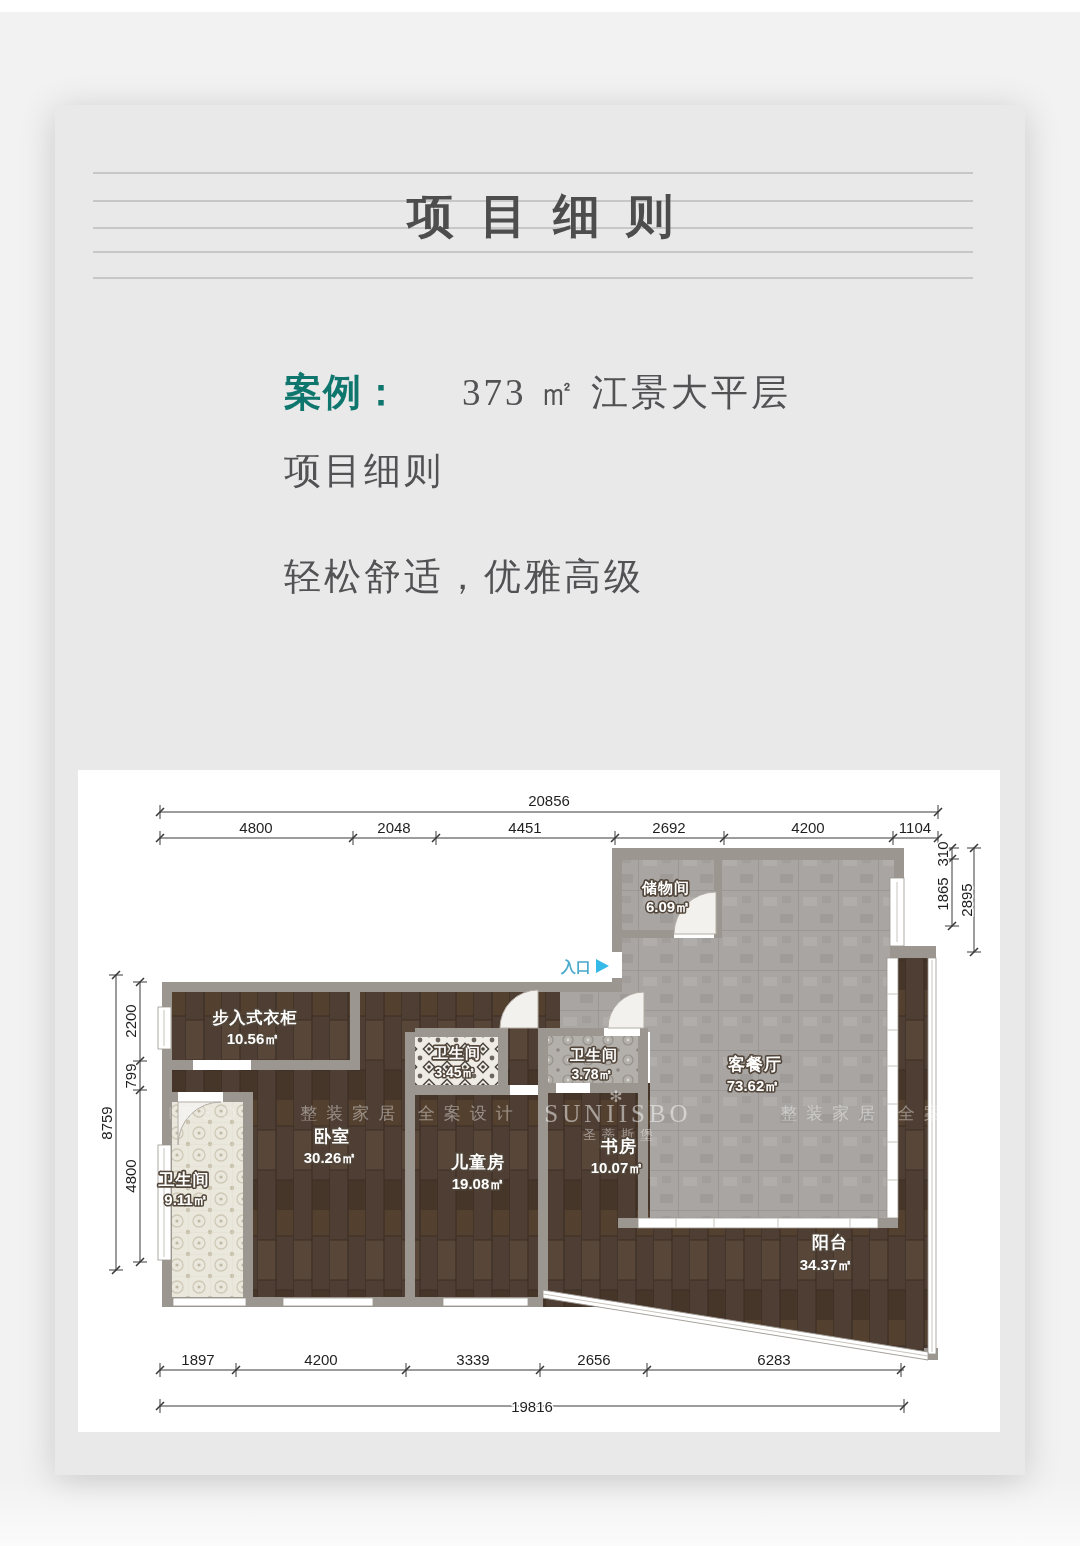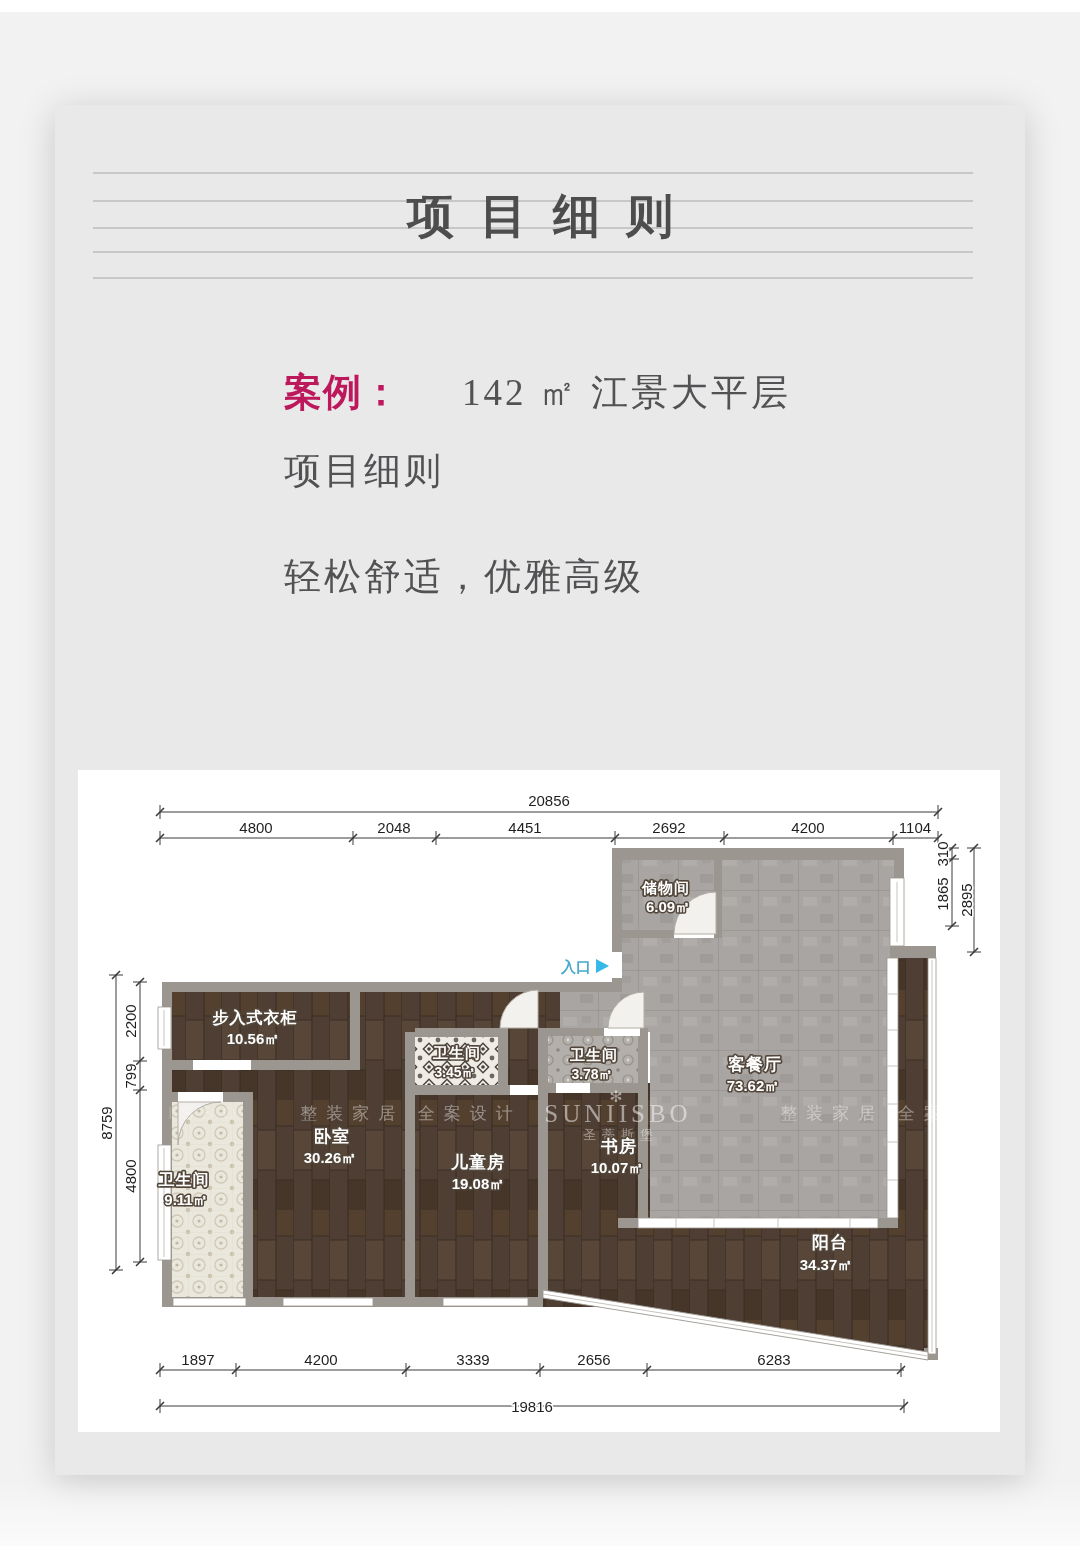--- a/index.html
+++ b/index.html
@@ -12,21 +12,21 @@
         box-shadow:0 6px 34px rgba(0,0,0,0.17);}
   
   .tline{position:absolute;left:38px;width:880px;height:2px;background:#c7c7c8;}
   .title{position:absolute;left:0;top:88px;width:970px;text-align:center;
         font-family:"Liberation Serif","DejaVu Serif",serif;font-size:47px;font-weight:600;
         color:#4d4d4e;letter-spacing:26px;text-indent:26px;line-height:1;}
   
   .details{position:absolute;left:229px;top:262px;}
   .drow{display:flex;align-items:baseline;margin-bottom:28px;
         font-family:"Liberation Serif","DejaVu Serif",serif;}
-  .dlabel{font-size:38px;font-weight:700;color:#be185d;letter-spacing:1px;width:178px;}
+  .dlabel{font-size:38px;font-weight:700;color:#0f766e;letter-spacing:1px;width:178px;}
   .dvalue{font-size:37px;color:#525254;letter-spacing:3px;}
   
   .plan-panel{position:absolute;left:23px;top:665px;width:922px;height:662px;background:#ffffff;}
   svg text{user-select:none;}
   .dim{font-family:"Liberation Sans",sans-serif;font-size:15px;fill:#1f1f1f;
        paint-order:stroke;stroke:#ffffff;stroke-width:3px;stroke-linejoin:round;text-anchor:middle;}
   .rlab{font-family:"Liberation Sans",sans-serif;font-size:17px;font-weight:bold;fill:#ffffff;
        paint-order:stroke;stroke:#52463a;stroke-width:3.4px;stroke-linejoin:round;text-anchor:middle;letter-spacing:1px;}
   .rarea{font-family:"Liberation Sans",sans-serif;font-size:15px;font-weight:bold;fill:#ffffff;
        paint-order:stroke;stroke:#52463a;stroke-width:3px;stroke-linejoin:round;text-anchor:middle;}
@@ -49,21 +49,21 @@
     <div class="tline" style="top:67px"></div>
     <div class="tline" style="top:95px"></div>
     <div class="tline" style="top:122px"></div>
     <div class="tline" style="top:146px"></div>
     <div class="tline" style="top:172px"></div>
     <div class="title">项目细则</div>
 
     <div class="details">
       <div class="drow">
         <span class="dlabel">案例：</span>
-        <span class="dvalue">142 ㎡ 江景大平层</span>
+        <span class="dvalue">373 ㎡ 江景大平层</span>
       </div>
       <div class="drow">
         <span class="dvalue">项目细则</span>
       </div>
       <div class="drow">
       </div>
       <div class="drow">
         <span class="dvalue">轻松舒适，优雅高级</span>
       </div>
     </div>

